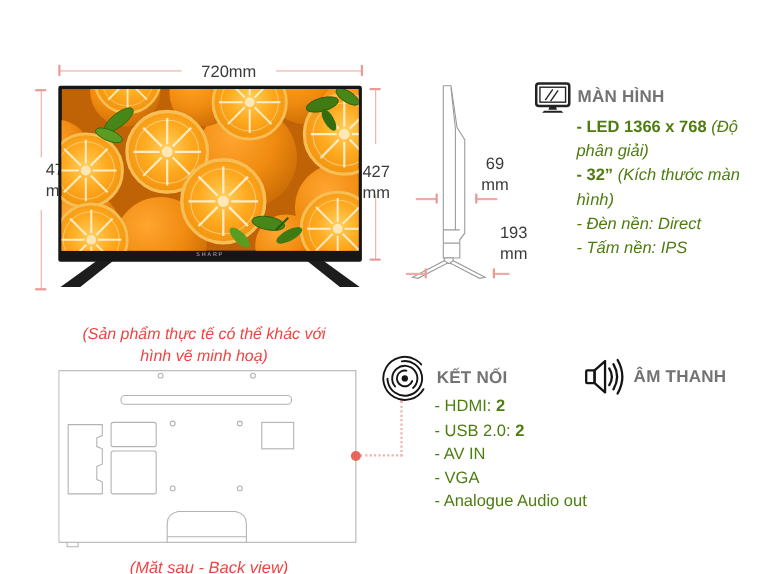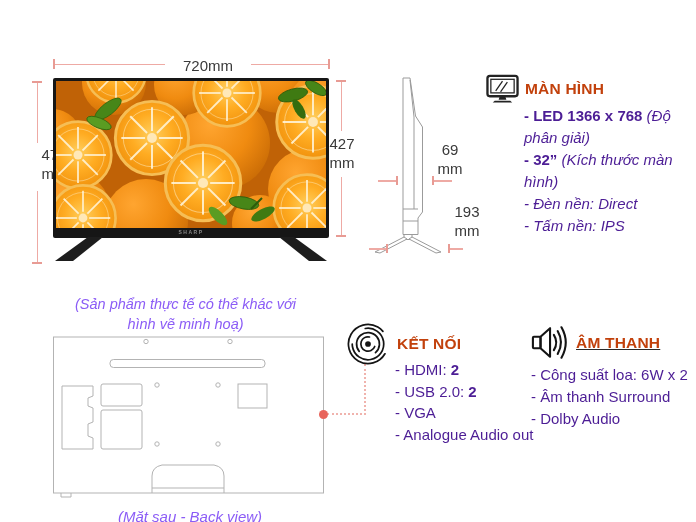--- a/index.html
+++ b/index.html
@@ -13,26 +13,26 @@
   .dtick-h{position:absolute;width:10px;height:1.5px;background:#e89b94;}
   .dim-label{position:absolute;color:#3a3a3a;font-size:15px;line-height:19px;text-align:center;}
   
   .tv-front{position:absolute;left:53px;top:47px;width:276px;height:160px;background:#161616;border-radius:2px;}
   .tv-screen{position:absolute;left:3px;top:3px;}
   .tv-brand{position:absolute;left:0;bottom:1px;width:100%;height:9px;line-height:9px;text-align:center;
             font-size:5px;letter-spacing:1.5px;color:#8a8a8a;font-weight:bold;}
   
   .spec-section{position:absolute;}
   .sec-head{display:flex;align-items:center;gap:6px;}
-  .section-title{font-weight:bold;font-size:15.5px;color:#c2410c;letter-spacing:.2px;white-space:nowrap;}
-  .spec-list{font-size:15px;color:#4c1d95;}
+  .section-title{font-weight:bold;font-size:15.5px;color:#737373;letter-spacing:.2px;white-space:nowrap;}
+  .spec-list{font-size:15px;color:#4d7c0f;}
   .spec-line{display:block;}
   .b{font-weight:bold;}
   .i{font-style:italic;}
-  .note{position:absolute;font-style:italic;color:#8b5cf6;text-align:center;}
+  .note{position:absolute;font-style:italic;color:#ef4444;text-align:center;}
   .dot{position:absolute;width:9px;height:9px;border-radius:50%;background:#e8655c;}
   .dash-h{position:absolute;border-top:2px dotted #f0b3ad;}
   .dash-v{position:absolute;border-left:2px dotted #f0b3ad;}
   svg{display:block;}
 </style>
 </head>
 <body>
 
 <div class="canvas">
 
@@ -48,21 +48,21 @@
   <div class="dtick-h" style="left:32px;top:231px;"></div>
   <div class="dim-label" style="left:31px;top:114px;width:46px;">
     <div>477</div>
     <div>mm</div>
   </div>
 
   <div class="dline-v" style="left:341px;top:49px;height:51px;"></div>
   <div class="dline-v" style="left:341px;top:146px;height:59px;"></div>
   <div class="dtick-h" style="left:336px;top:49px;"></div>
   <div class="dtick-h" style="left:336px;top:204px;"></div>
-  <div class="dim-label" style="left:320px;top:103px;width:44px;text-align:center;">
+  <div class="dim-label" style="left:320px;top:116px;width:44px;text-align:center;">
     <div>427</div>
     <div>mm</div>
   </div>
 
   <div class="tv-front">
     <svg class="tv-screen" width="270" height="147" viewBox="0 0 270 147">
       <defs>
         <radialGradient id="gW" cx="35%" cy="30%" r="78%">
           <stop offset="0%" stop-color="#ffa530"></stop>
             <stop offset="55%" stop-color="#f08b10"></stop>
@@ -229,38 +229,34 @@
           <circle cx="22" cy="22" r="12" stroke-dasharray="56 20" transform="rotate(140 22 22)"></circle>
           <circle cx="22" cy="22" r="16.5" stroke-dasharray="80 24" transform="rotate(260 22 22)"></circle>
           <circle cx="22" cy="22" r="20.5" stroke-dasharray="103 26" transform="rotate(30 22 22)"></circle>
         </g>
       </svg>
       <span class="section-title">KẾT NỐI</span>
     </div>
     <div class="spec-list" style="margin-left:48px;line-height:21.5px;margin-top:-6px;">
       <span class="spec-line"><span>- HDMI: </span><span class="b">2</span></span>
       <span class="spec-line"><span>- USB 2.0: </span><span class="b">2</span></span>
+      <span class="spec-line"><span>- AV IN</span><span class="b"></span></span>
       <span class="spec-line"><span>- VGA</span><span class="b"></span></span>
       <span class="spec-line"><span>- Analogue Audio out</span><span class="b"></span></span>
     </div>
   </div>
 
   <div class="spec-section" style="left:531px;top:293px;width:165px;">
-    <div class="sec-head" style="gap:5px;text-decoration:underline;">
+    <div class="sec-head" style="gap:5px;">
       <svg width="40" height="37" viewBox="0 0 42 38">
         <g fill="none" stroke="#141414" stroke-width="2.2" stroke-linejoin="round" stroke-linecap="round">
           <rect x="2" y="13" width="8" height="12" rx="1"></rect>
           <polygon points="10,13 20,4 20,34 10,25"></polygon>
           <path d="M24,11 Q29,19 24,27"></path>
           <path d="M28,7 Q35,19 28,31"></path>
           <path d="M32,3 Q41,19 32,35"></path>
         </g>
       </svg>
       <span class="section-title">ÂM THANH</span>
     </div>
-    <div class="spec-list" style="line-height:22px;margin-top:3px;">
-      <span class="spec-line">- Công suất loa: 6W x 2</span>
-      <span class="spec-line">- Âm thanh Surround</span>
-      <span class="spec-line">- Dolby Audio</span>
-    </div>
   </div>
 
 </div>
 
 </body></html>

